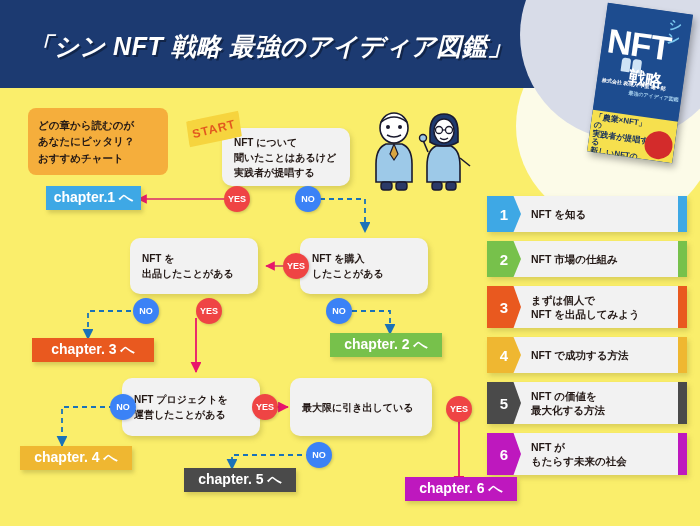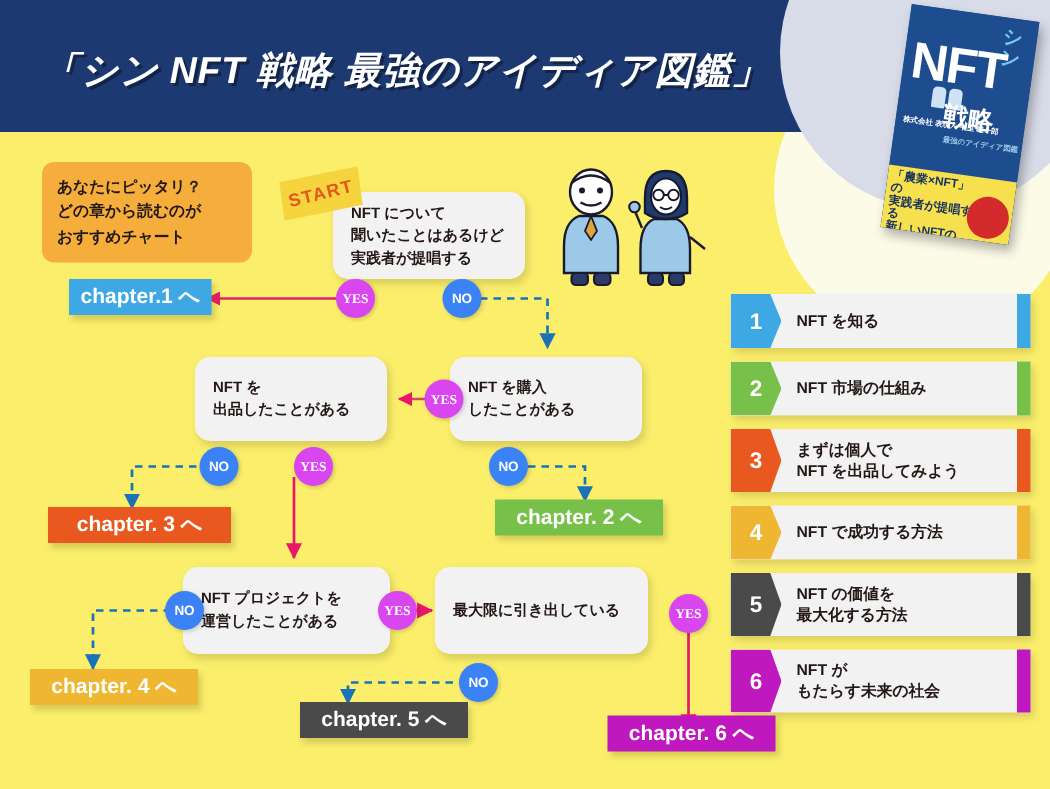--- a/index.html
+++ b/index.html
@@ -125,21 +125,21 @@
   .qbox.q4 { left: 122px; top: 378px; width: 138px; height: 58px; }
   .qbox.q5 { left: 290px; top: 378px; width: 142px; height: 58px; }
 
   
   .badge {
     position: absolute; width: 26px; height: 26px; border-radius: 50%;
     display: flex; align-items: center; justify-content: center;
     font-size: 9px; font-weight: bold; color: #fff; z-index: 7;
     box-shadow: 1px 1px 3px rgba(0,0,0,0.18);
   }
-  .badge.yes { background: #d946ef; font-family: Liberation Serif, serif; }
+  .badge.yes { background: #ef4444; }
   .badge.no  { background: #3b82f6; }
 
   
   .chapbtn {
     position: absolute; height: 24px;
     display: flex; align-items: center; justify-content: center;
     color: #fff; font-size: 14px; font-weight: bold;
     box-shadow: 2px 3px 4px rgba(120,110,40,0.28);
     z-index: 6; white-space: nowrap; padding: 0 12px;
   }
@@ -227,22 +227,22 @@
         <div>実践者が提唱する</div>
         <div>新しいNFTの</div>
         <div>活用法！</div>
       </div>
       <div class="book-obi-red"></div>
     </div>
   </div>
 
   <div class="intro-box">
     <div>
+      <div>どの章から読むのが</div>
       <div>あなたにピッタリ？</div>
-      <div>どの章から読むのが</div>
       <div>おすすめチャート</div>
     </div>
   </div>
 
   <div class="start-badge">
     <span>START</span>
   </div>
 
   <div class="chars">
     <svg width="115" height="88" viewBox="0 0 115 88">
@@ -327,21 +327,21 @@
   <div class="badge yes" style="left:446px; top:396px;">YES</div>
 
   <div class="chapbtn" style="left:46px;  top:186px; width:95px;  background:#3EA8E5;">chapter.1 へ</div>
 
   <div class="chapbtn" style="left:330px; top:333px; width:112px; background:#77C14B;">chapter. 2 へ</div>
 
   <div class="chapbtn" style="left:32px;  top:338px; width:122px; background:#E9591F;">chapter. 3 へ</div>
 
   <div class="chapbtn" style="left:20px;  top:446px; width:112px; background:#EFB731;">chapter. 4 へ</div>
 
-  <div class="chapbtn" style="left:200px; top:468px; width:112px; background:#4A4A4A;">chapter. 5 へ</div>
+  <div class="chapbtn" style="left:184px; top:468px; width:112px; background:#4A4A4A;">chapter. 5 へ</div>
 
   <div class="chapbtn" style="left:405px; top:477px; width:112px; background:#BE18BE;">chapter. 6 へ</div>
 
   <div class="side-item" style="top:196px; height:36px;">
     <div class="side-num" style="background:#3EA8E5;">1</div>
     <div class="side-label">
       <div>NFT を知る</div>
     </div>
     <div class="side-bar" style="background:#3EA8E5;"></div>
   </div>

